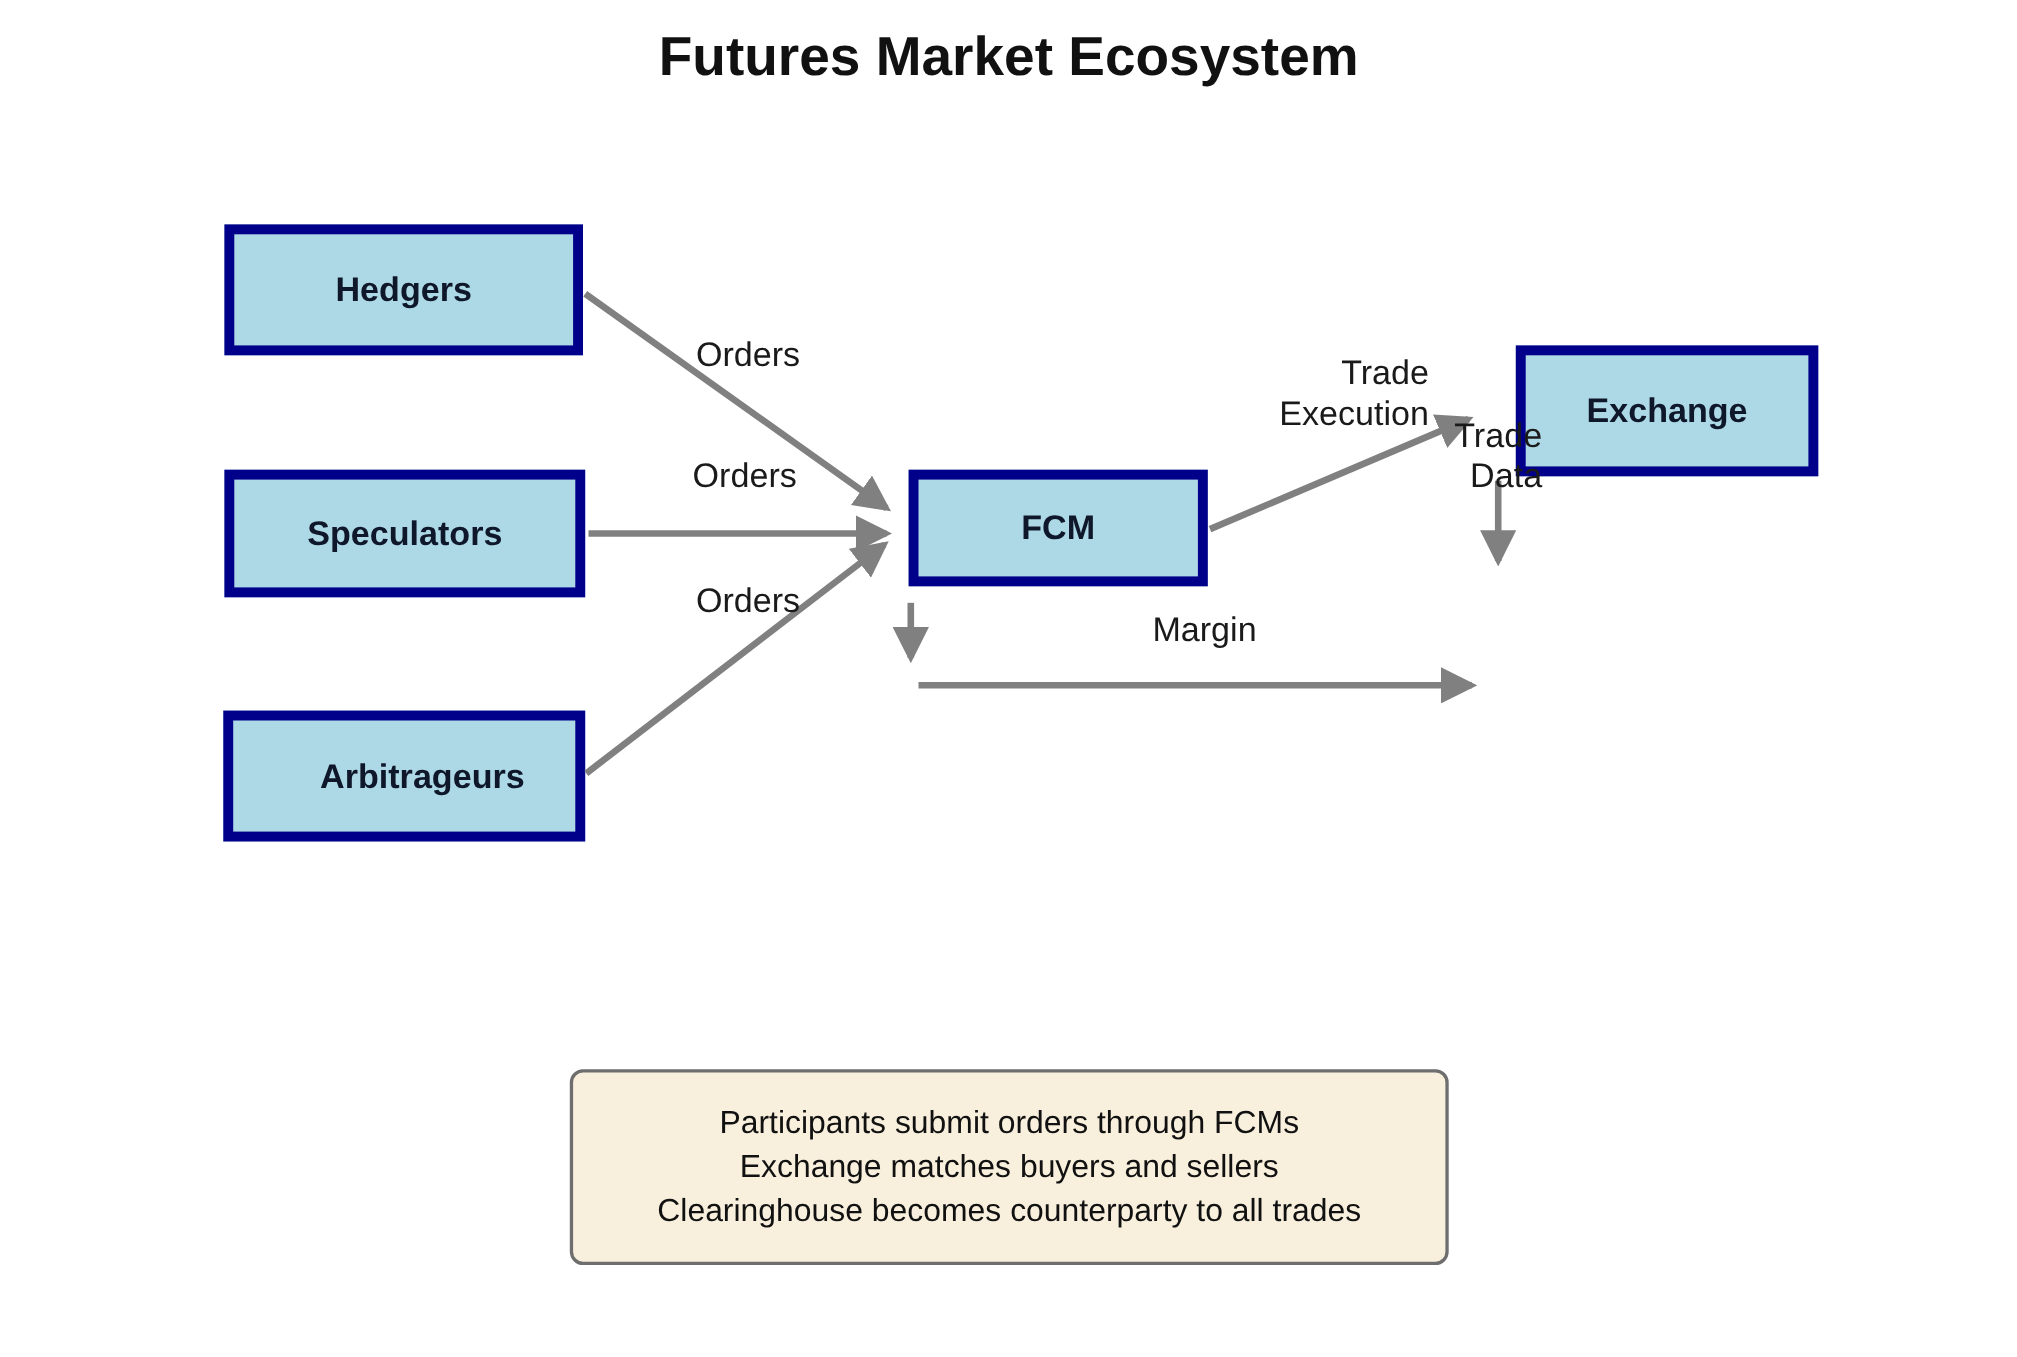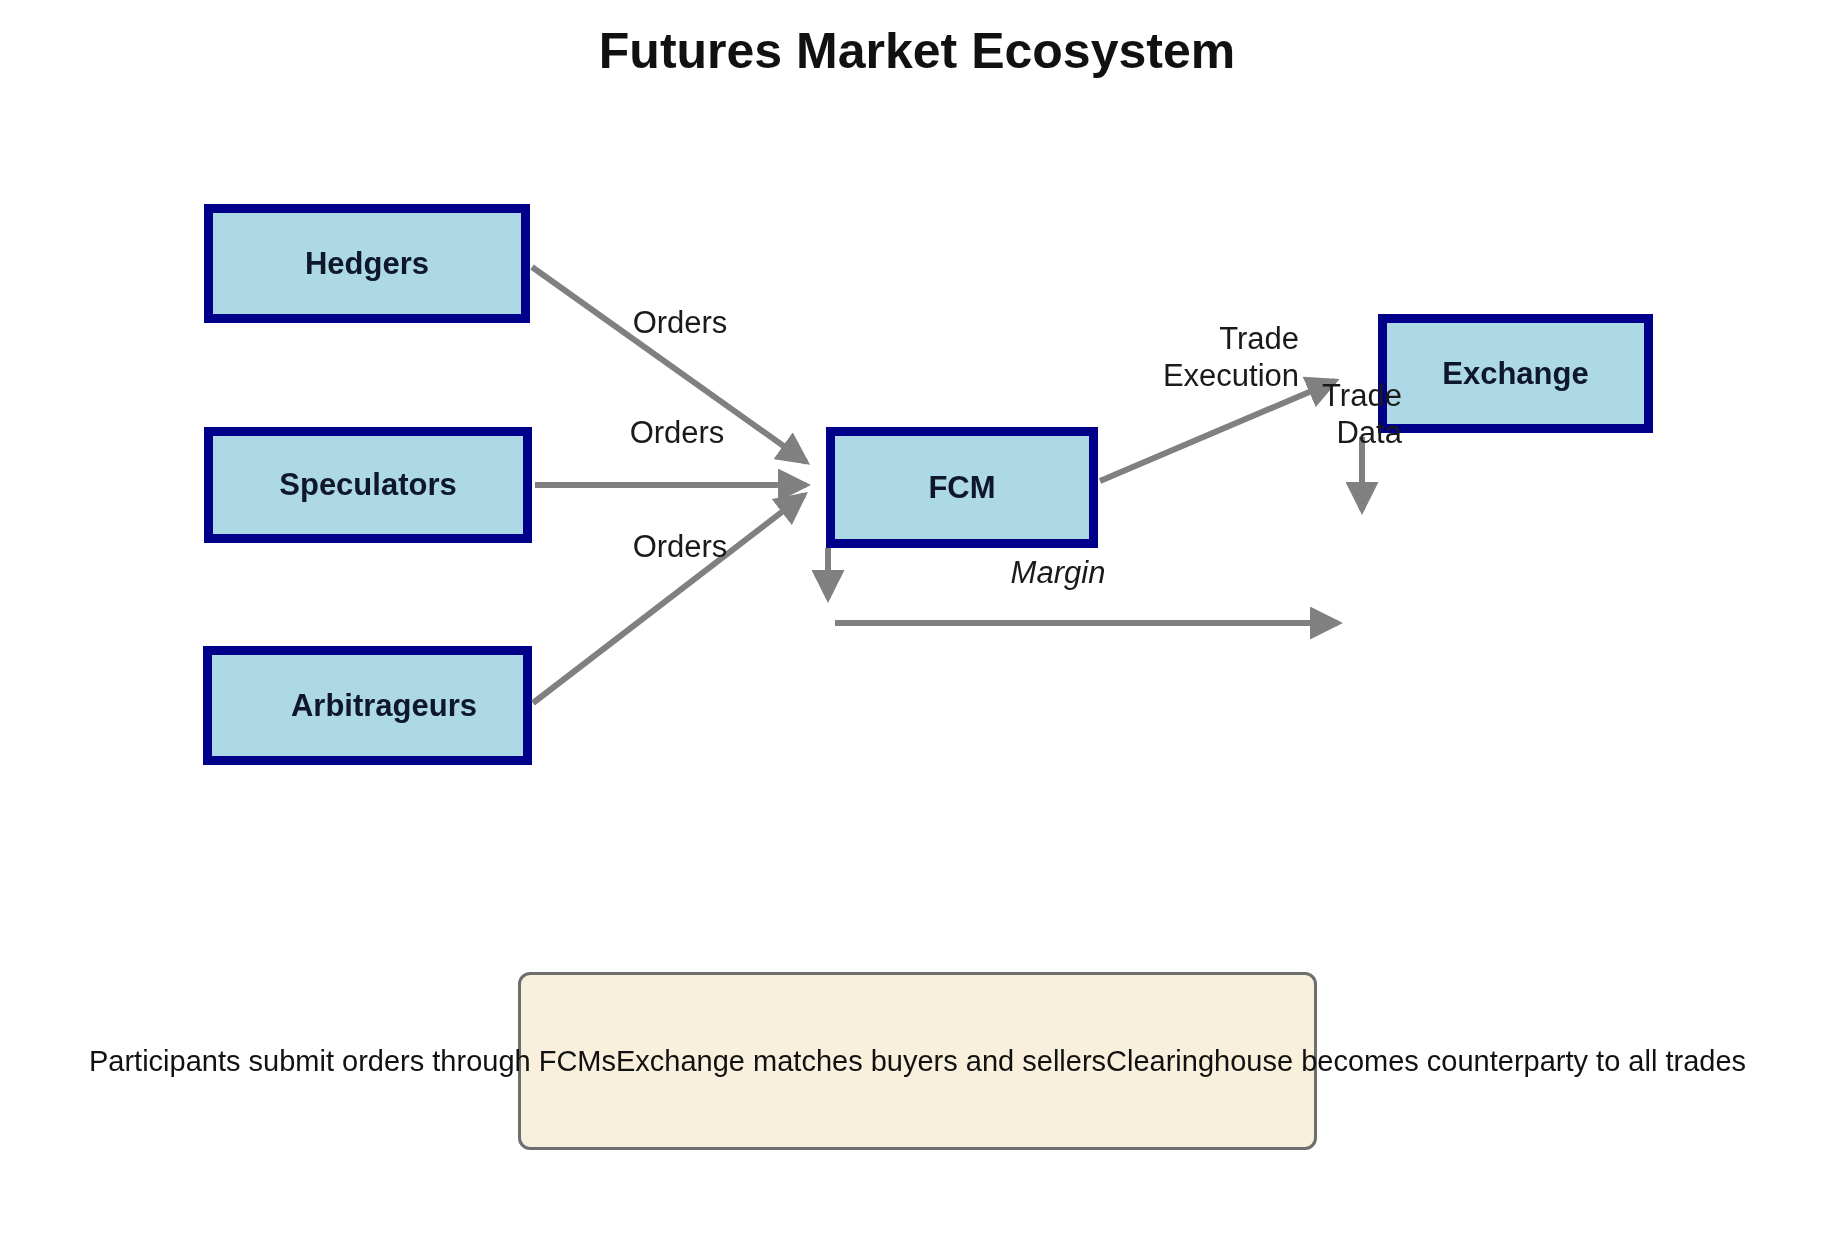--- a/index.html
+++ b/index.html
@@ -13,42 +13,42 @@
 
   .title{position:absolute; left:0; right:0; top:22px; text-align:center;
     font-size:50px; font-weight:bold; color:#111;}
 
   .node{position:absolute; display:flex; align-items:center; justify-content:center;
     background:var(--node-fill); border:9px solid var(--node-border);
     font-size:31px; font-weight:bold; color:#0f172a; text-align:center;}
   .node-hedgers{left:204px; top:204px; width:326px; height:119px;}
   .node-speculators{left:204px; top:427px; width:328px; height:116px;}
   .node-arbitrageurs{left:203px; top:646px; width:329px; height:119px;padding-left:33px;}
-  .node-fcm{left:826px; top:427px; width:272px; height:121px;}
+  .node-fcm{left:826px; top:427px; width:272px; height:106px;}
   .node-exchange{left:1358px; top:314px; width:275px; height:119px;margin-left:20px;}
   .node-clearinghouse{left:1357px; top:537px; width:275px; height:172px;}
 
   .edges-svg{position:absolute; left:0; top:0; width:1834px; height:1234px;
     z-index:2; pointer-events:none;}
   .edge{stroke:var(--arrow); stroke-width:6; fill:none;}
   .arrowhead{fill:var(--arrow);}
 
   .edge-label{position:absolute; transform:translate(-50%,-50%);
     font-size:31px; color:var(--text); text-align:right; z-index:3;
     line-height:37px; white-space:nowrap;}
   .lbl-orders-1{left:680px; top:322px;}
   .lbl-orders-2{left:677px; top:432px;}
   .lbl-orders-3{left:680px; top:546px;}
   .lbl-trade-execution{left:1231px; top:357px;}
   .lbl-trade-data{left:1362px; top:414px;}
-  .lbl-margin{left:1058px; top:572px;font-style:italic;}
+  .lbl-margin{left:1095px; top:572px;}
 
   .note{position:absolute; left:518px; top:972px; width:799px; height:178px;
     background:var(--note-fill); border:3px solid var(--note-border);
-    border-radius:12px; display:flex; flex-direction:row; align-items:center;
+    border-radius:12px; display:flex; flex-direction:column; align-items:center;
     justify-content:center; z-index:1;}
   .note-line{font-size:29px; line-height:40px; color:#111; text-align:center;
     white-space:nowrap;}
 </style>
 </head>
 <body>
 
 <div class="canvas">
 
   <div class="title">Futures Market Ecosystem</div>

